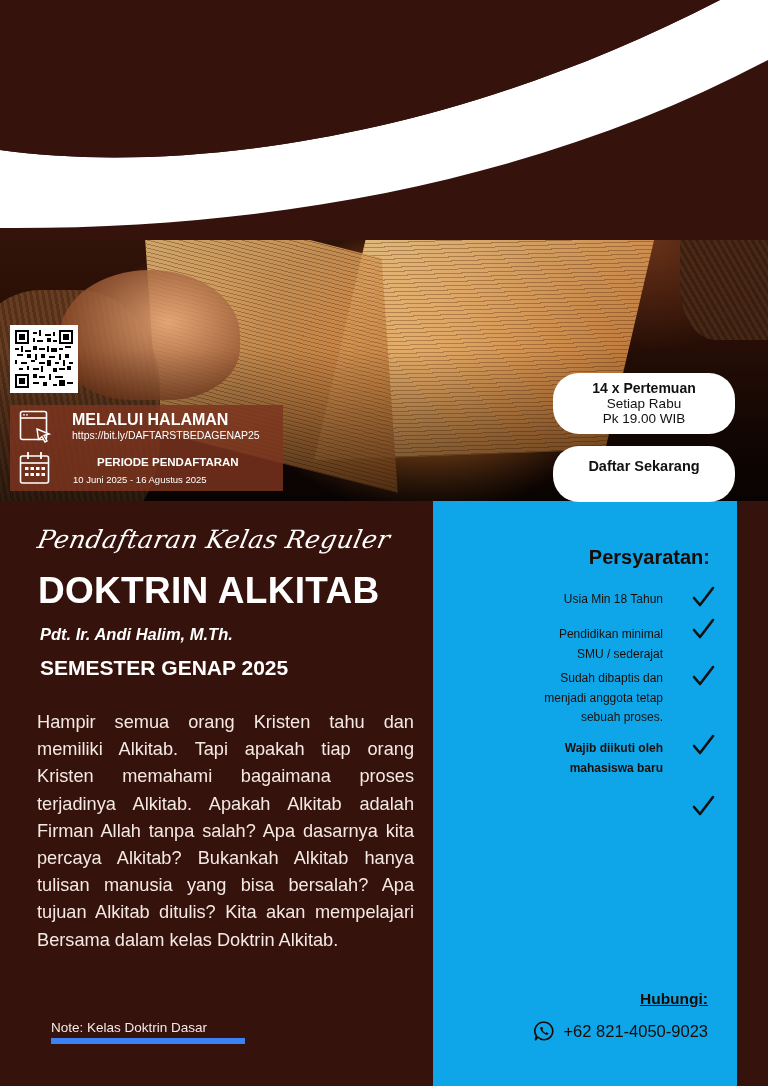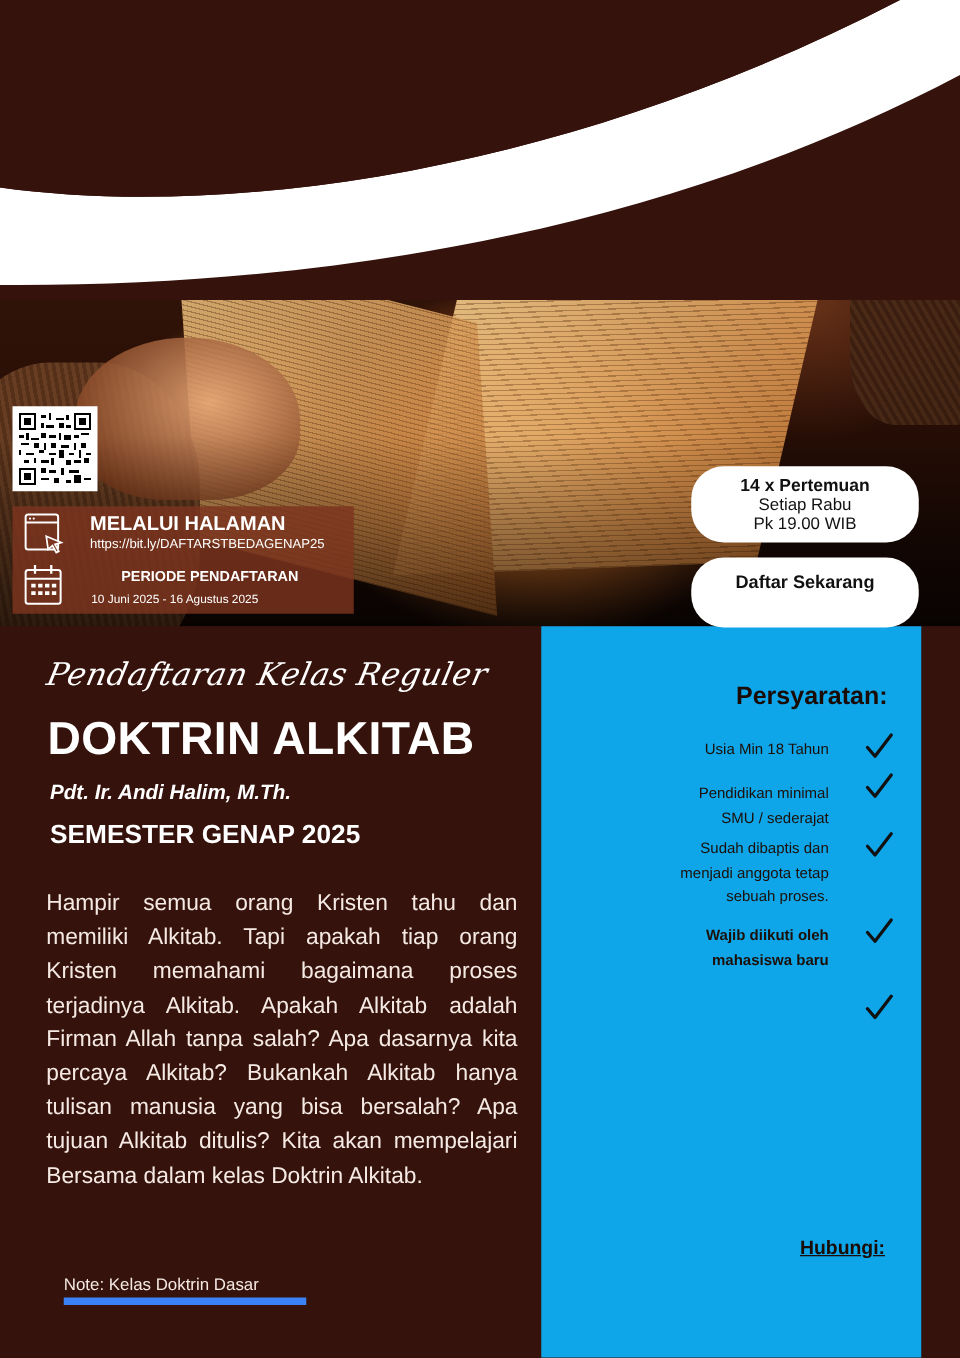--- a/index.html
+++ b/index.html
@@ -255,13 +255,20 @@
   </div>
   <svg class="check" style="top:232px" viewBox="0 0 24 24">
       <path d="M3 13 L9 20 L22 3" fill="none" stroke="#111" stroke-width="2.6" stroke-linejoin="round" stroke-linecap="round"></path>
     </svg>
 
   <svg class="check" style="top:293px" viewBox="0 0 24 24">
       <path d="M3 13 L9 20 L22 3" fill="none" stroke="#111" stroke-width="2.6" stroke-linejoin="round" stroke-linecap="round"></path>
     </svg>
 
   <div class="contact-label">Hubungi:</div>
+  <div class="contact-row">
+    <svg width="22" height="22" viewBox="0 0 24 24">
+      <path d="M12 2.5 A9.5 9.5 0 1 1 5.2 18.6 L2.8 21.4 L3.6 17.2 A9.5 9.5 0 0 1 12 2.5 Z" fill="none" stroke="#1a0c05" stroke-width="1.8" stroke-linejoin="round"></path>
+      <path d="M8.5 7.5 C8 8 7.8 9 8.3 10.3 C9.2 12.6 11.4 14.8 13.7 15.7 C15 16.2 16 16 16.5 15.5 L16.8 14.4 L14.8 13.4 L13.9 14.3 C12.5 13.7 10.8 12 10.2 10.6 L11.1 9.7 L10.1 7.7 Z" fill="#1a0c05"></path>
+    </svg>
+    <span>+62 821-4050-9023</span>
+  </div>
 </div>
 
 </body></html>

